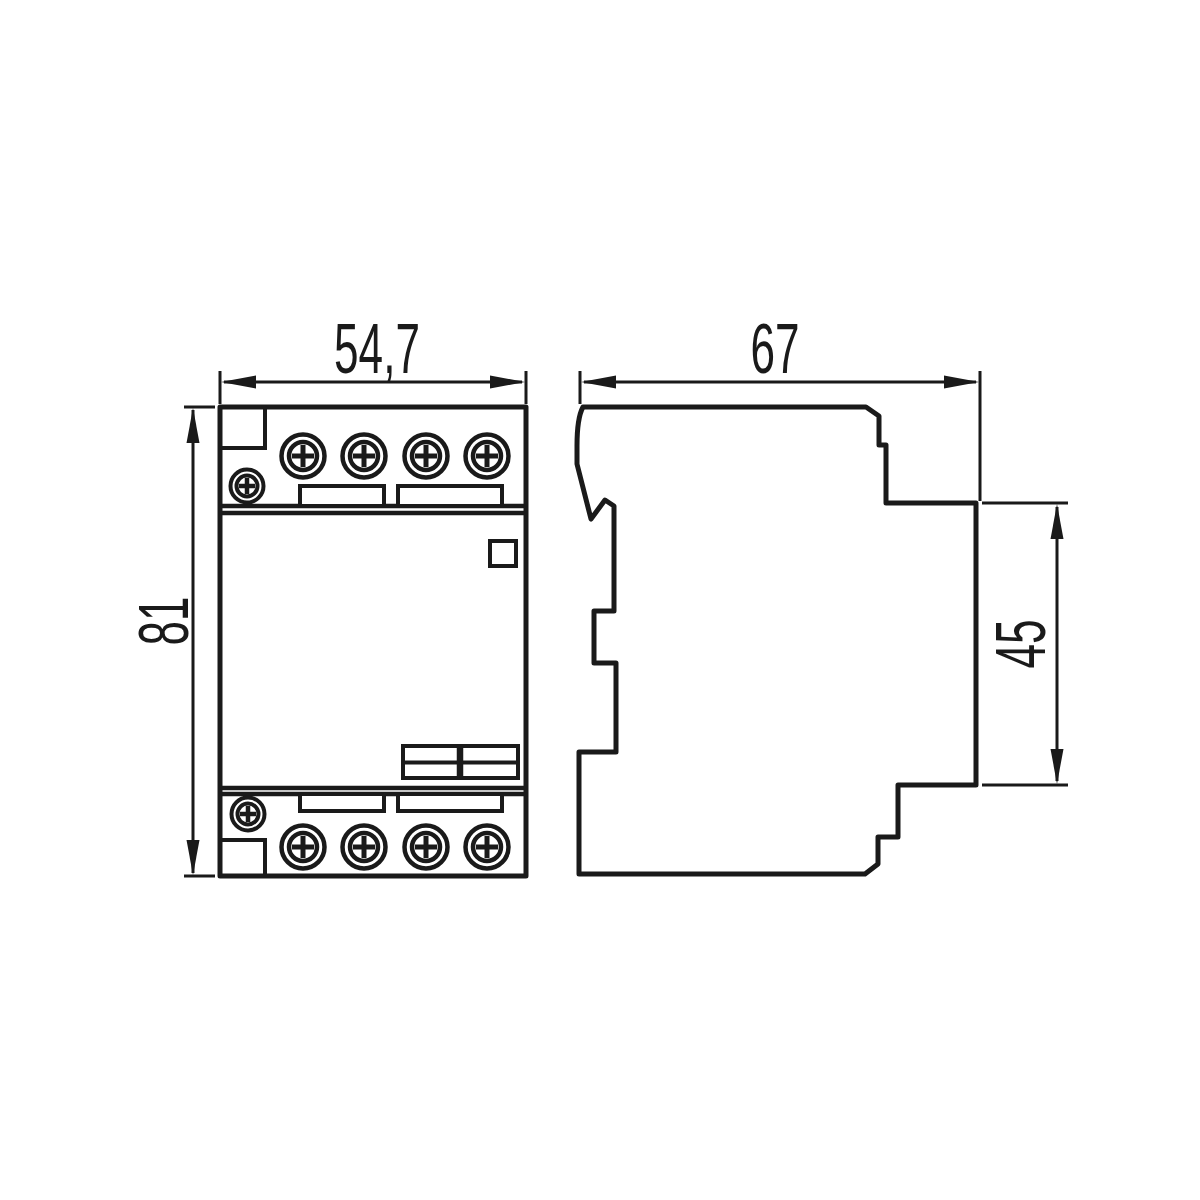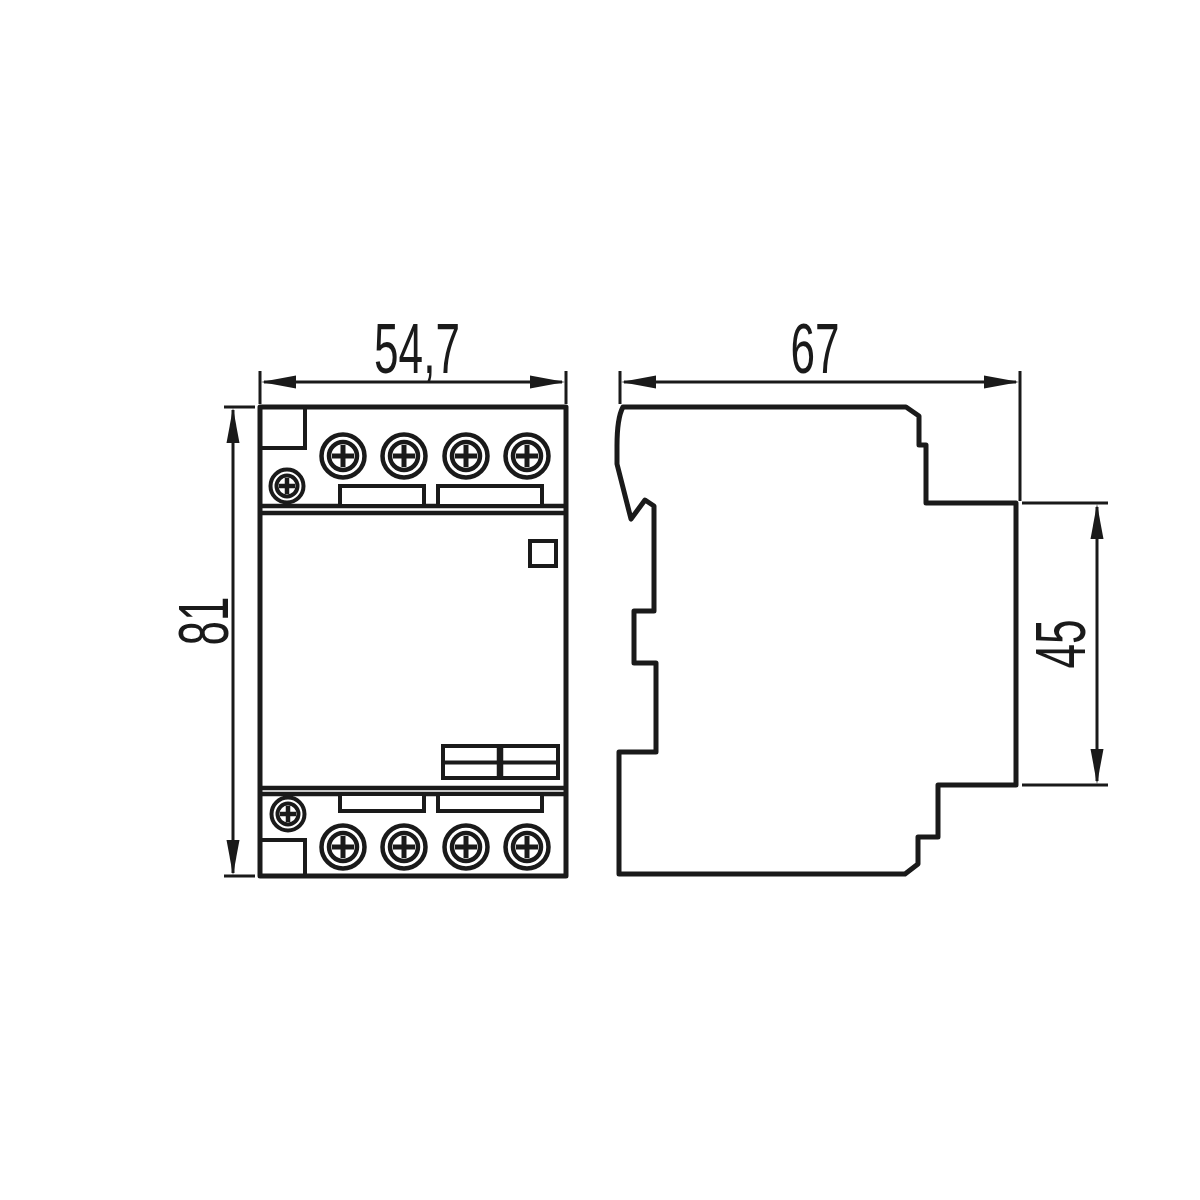--- a/index.html
+++ b/index.html
@@ -3,21 +3,20 @@
 <meta charset="utf-8">
 <style>
   :root { --line: #1a1a1a; --bg: #ffffff; }
   html, body { margin: 0; padding: 0; background: var(--bg); }
   .canvas {
     position: relative;
     width: 1119px; height: 1200px;
     background: var(--bg);
     overflow: hidden;
     font-family: "Liberation Sans", sans-serif;
-    margin-left: 40px;
   }
   svg { display: block; }
   .outline   { fill: #ffffff; stroke: var(--line); stroke-width: 5; stroke-linejoin: round; }
   .thin      { fill: none; stroke: var(--line); stroke-width: 4; }
   .divider   { fill: none; stroke: var(--line); stroke-width: 4.5; }
   .barrect   { fill: #ffffff; stroke: var(--line); stroke-width: 4; }
   .dim       { fill: none; stroke: var(--line); stroke-width: 3; }
   .arrow     { fill: var(--line); stroke: none; }
   .dimtext   { fill: var(--line); font-size: 70px; font-family: "Liberation Sans", sans-serif; }
   .screw     { stroke: var(--line); fill: none; }

